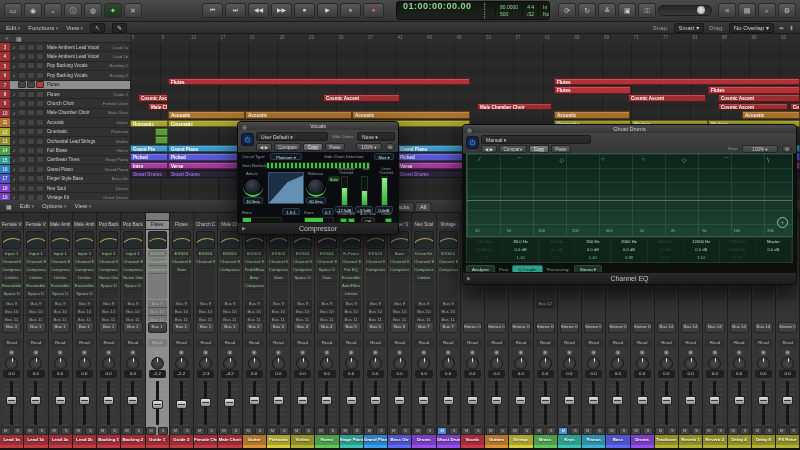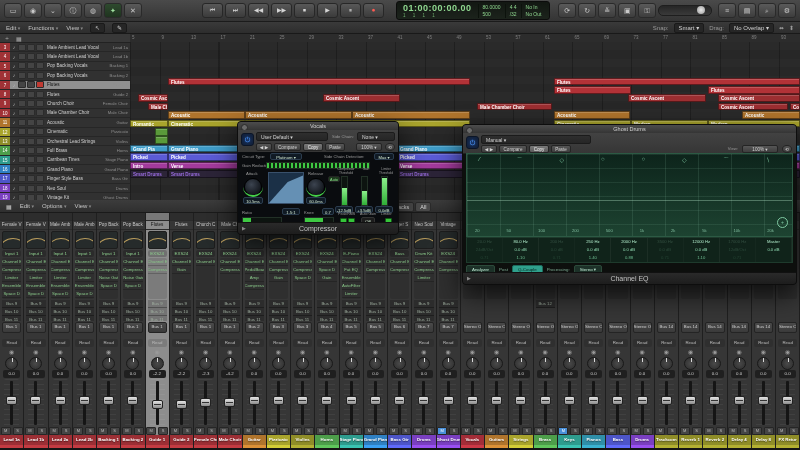--- a/index.html
+++ b/index.html
@@ -208,21 +208,21 @@
         <span class="tr-btn">⏮</span>
         <span class="tr-btn">⏭</span>
         <span class="tr-btn">◀◀</span>
         <span class="tr-btn">▶▶</span>
         <span class="tr-btn">⏹</span>
         <span class="tr-btn">▶</span>
         <span class="tr-btn">⏸</span>
         <span class="tr-btn rec">⏺</span>
       </span>
     <div id="lcd">
-      <div style="display:flex;flex-direction:column;">
+      <div style="display:flex;flex-direction:row;">
         <span class="big">01:00:00:00.00</span>
         <span class="beats" style="padding:0 6px;">1  1  1  1</span>
       </div>
       <div class="col">
         <span>80.0000</span>
         <span>500</span>
       </div>
       <div class="col">
         <span>4 4</span>
         <span>/32</span>

